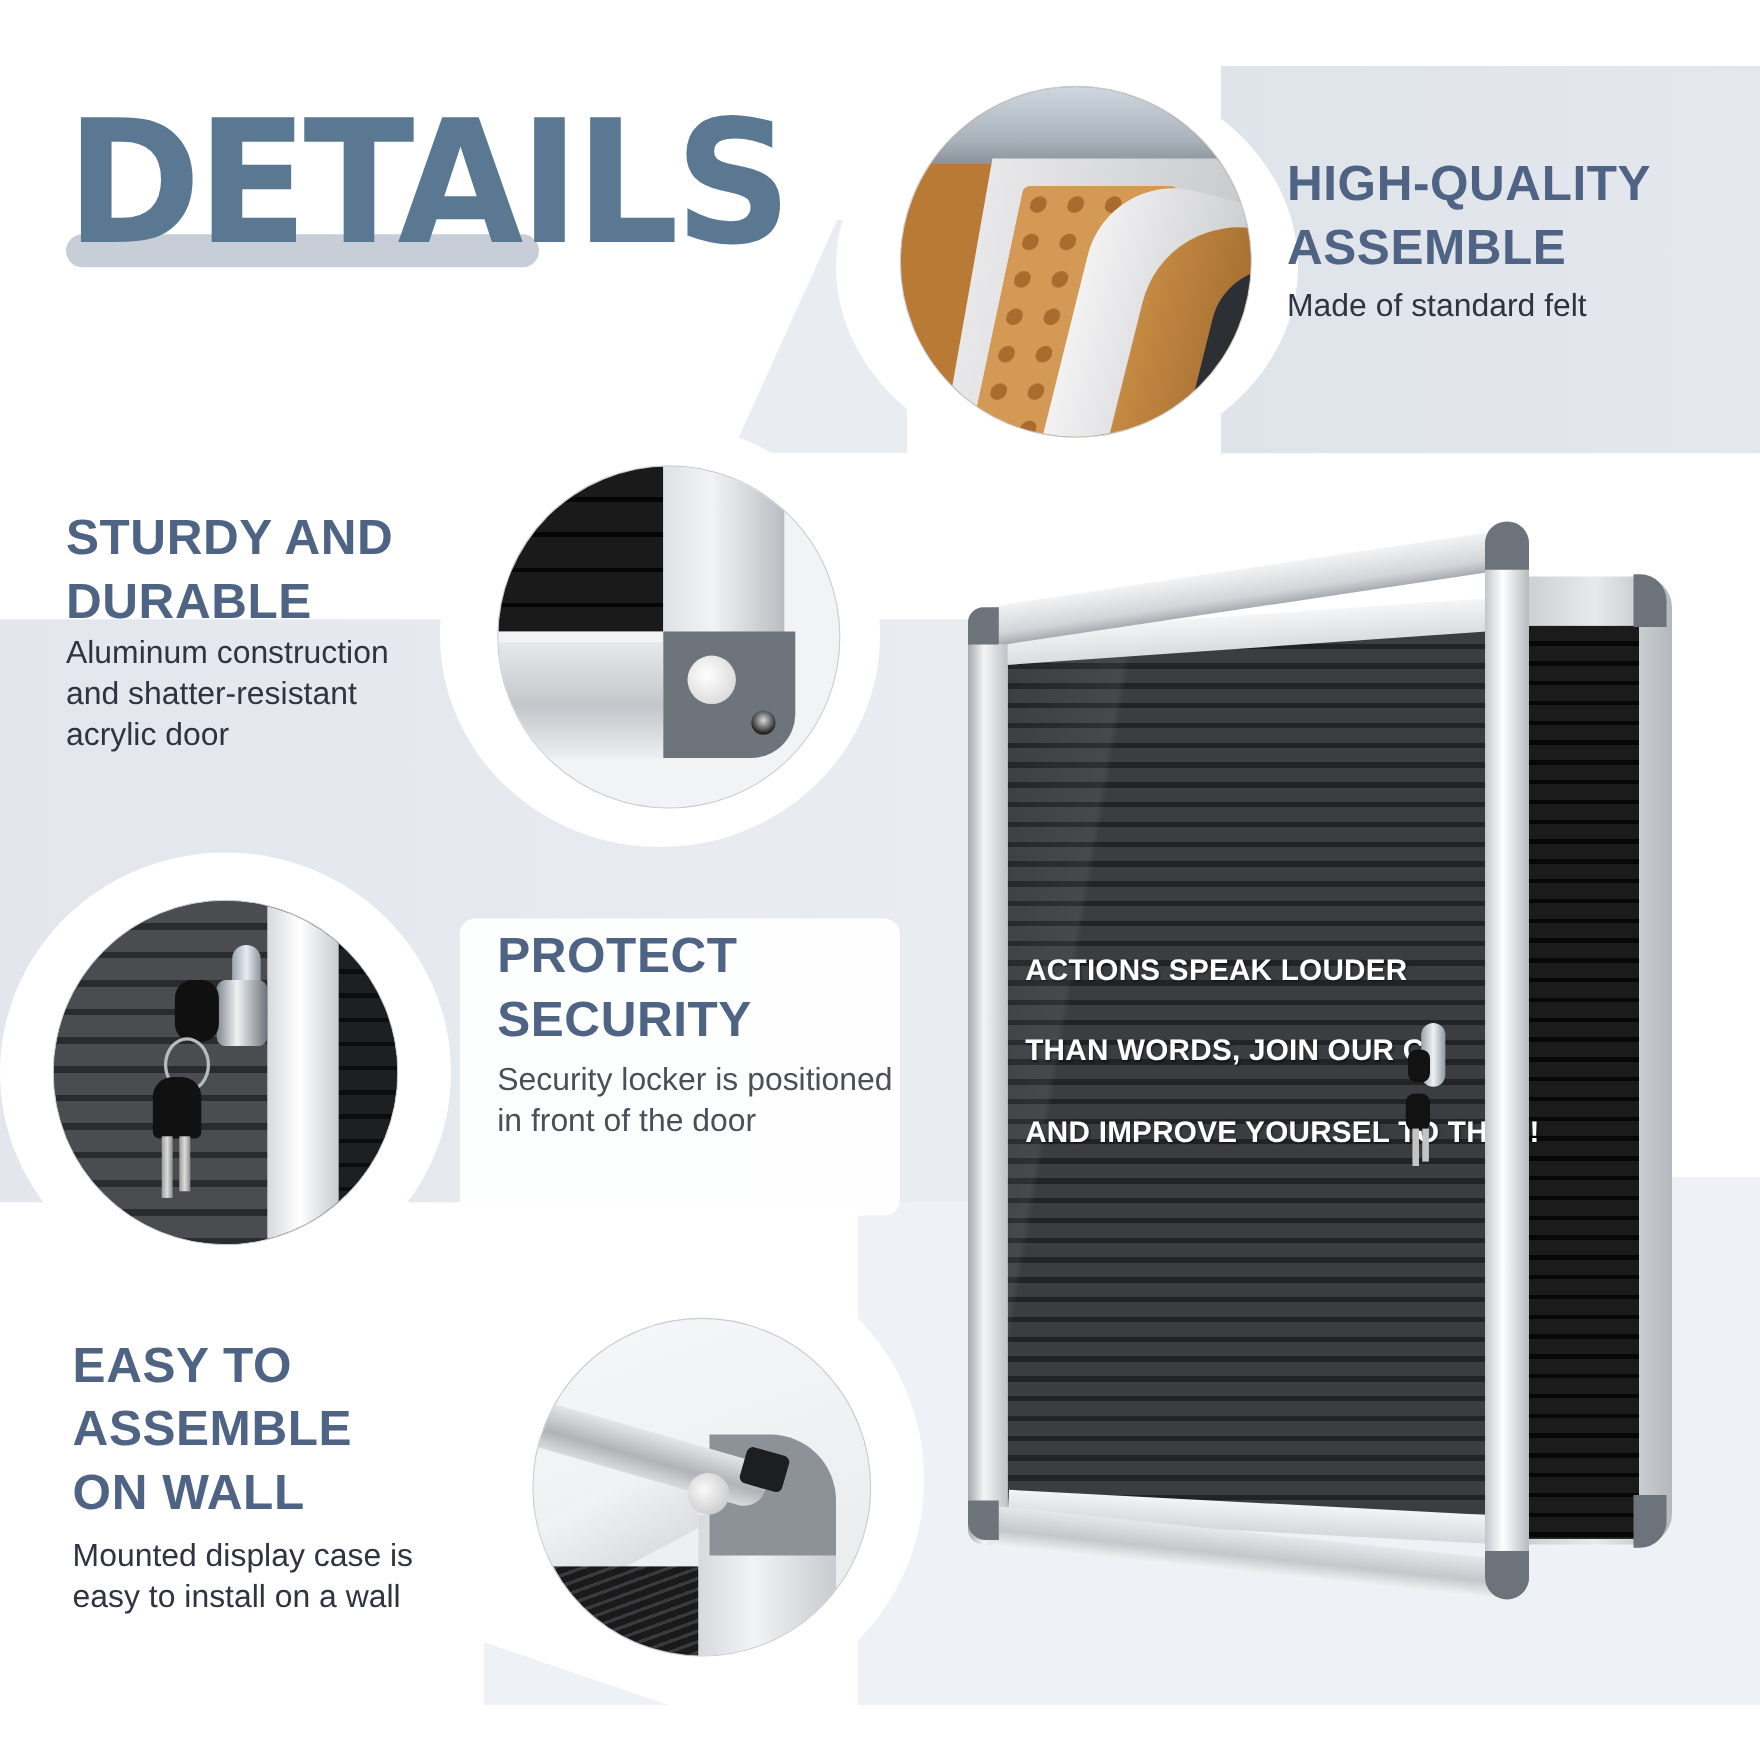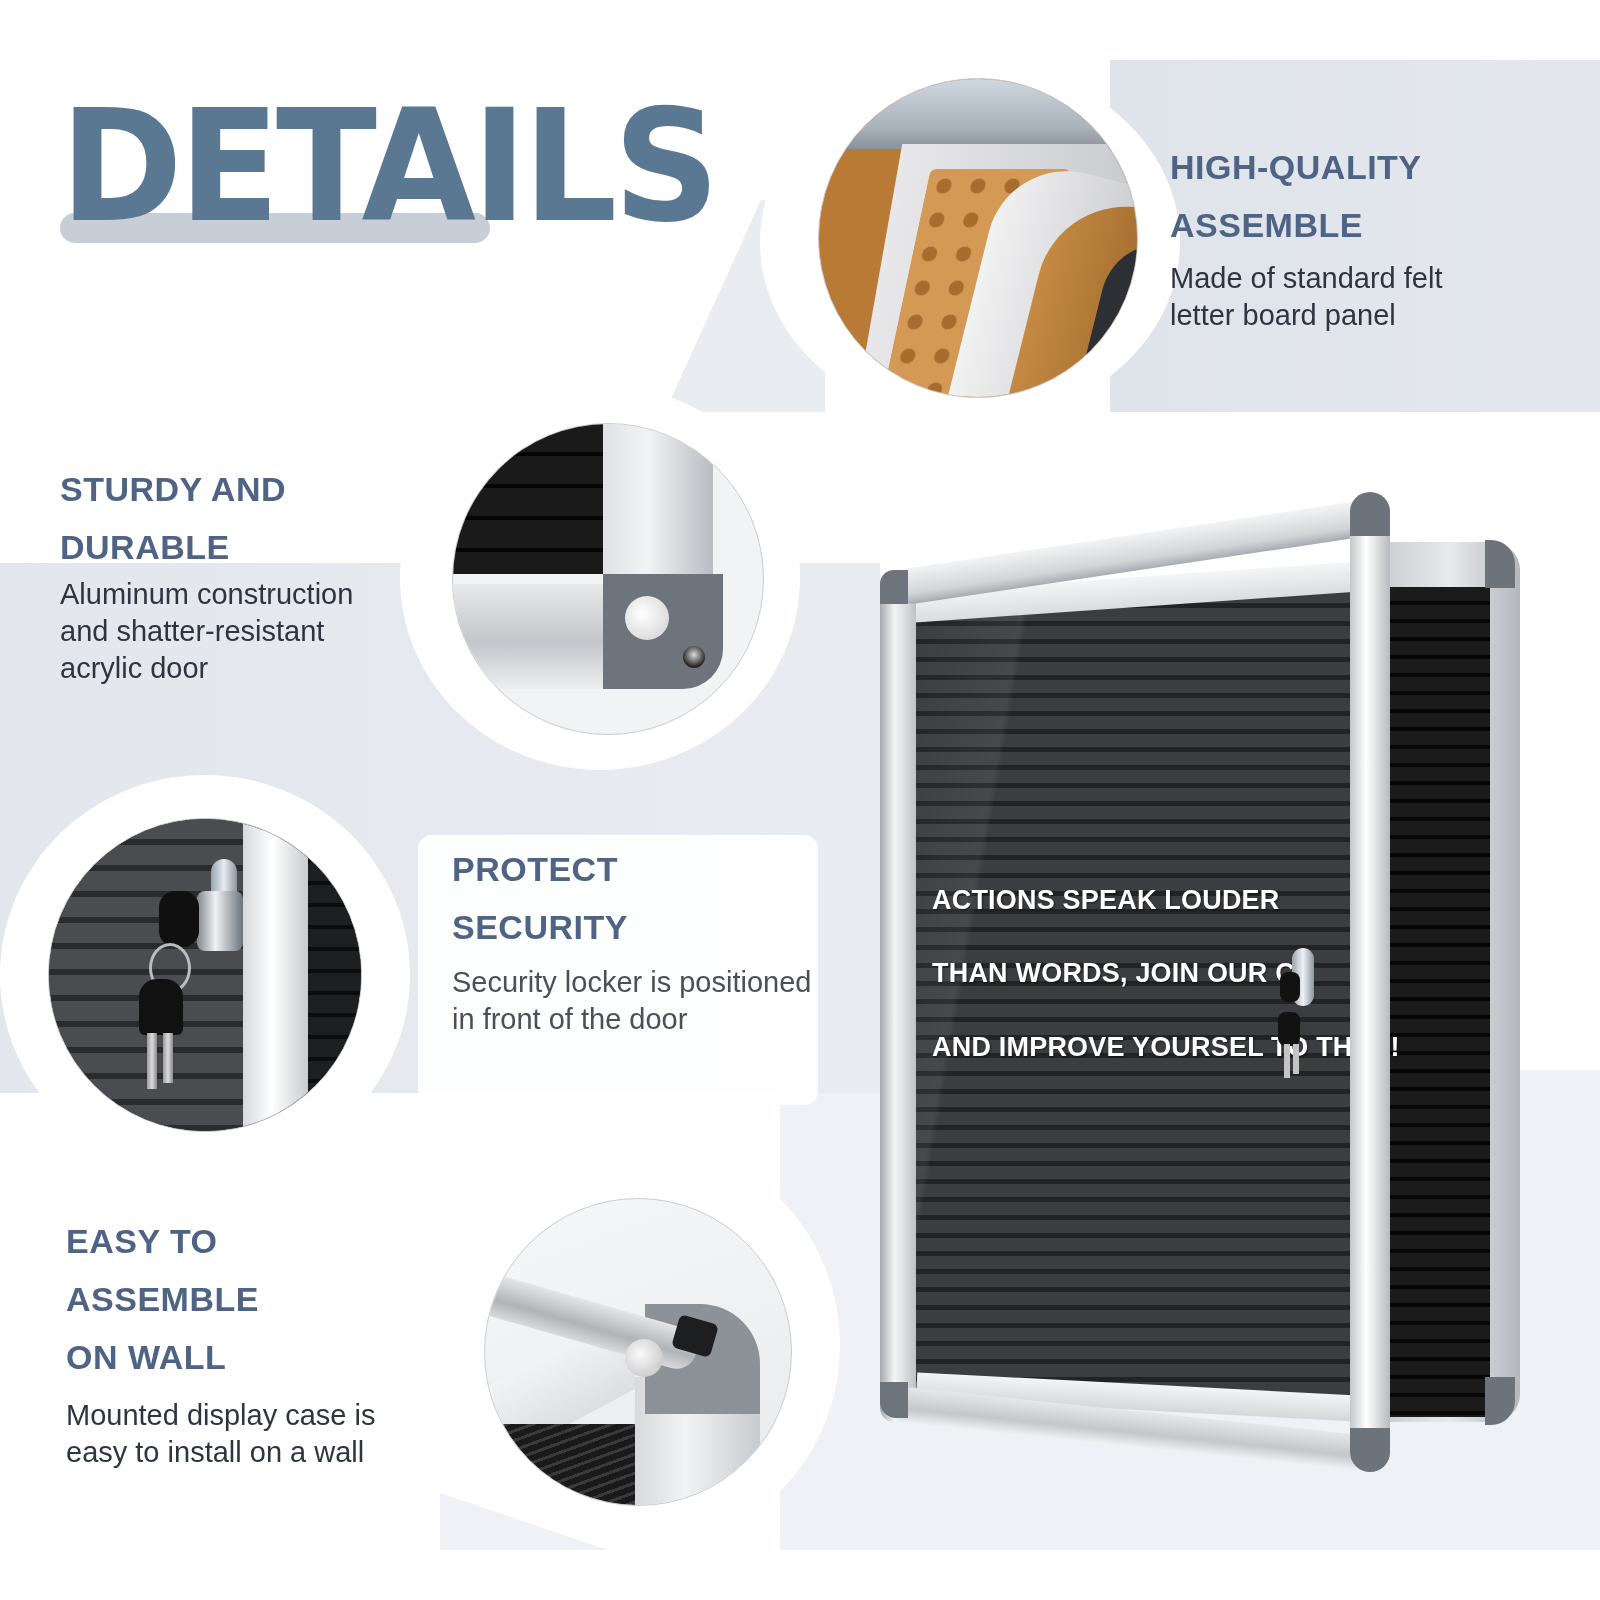--- a/index.html
+++ b/index.html
@@ -14,21 +14,21 @@
   .bg-bottom-tri { left:440px; top:1170px; width:420px; height:380px; background:#eef1f5; clip-path:polygon(0 85%,40% 100%,0 100%); }
 
   
   .ring { border-radius:50%; background:#ffffff; }
 
   
   .title { left:60px; top:92px; font-family:"DejaVu Sans", sans-serif; font-weight:bold; font-size:148px; letter-spacing:-4px; color:#5b7893; line-height:1; transform:scaleY(1.05); }
   .title-underline { left:60px; top:213px; width:430px; height:30px; background:#c7ced8; border-radius:15px; }
 
   
-  .f-head { color:#4f6385; font-weight:bold; font-size:34px; line-height:58px; letter-spacing:0.5px; }
+  .f-head { color:#4f6385; font-weight:bold; font-size:45px; line-height:58px; letter-spacing:0.5px; }
   .f-desc { color:#2e3440; font-size:29px; line-height:37px; }
 
   .feat-hq { left:1170px; top:138px; }
   .feat-sturdy { left:60px; top:460px; }
   .feat-protect { left:452px; top:840px; }
   .feat-easy { left:66px; top:1212px; }
   .protect-card { left:418px; top:835px; width:400px; height:270px; background:rgba(255,255,255,0.92); border-radius:14px; }
 
   
   .photo { border-radius:50%; overflow:hidden; border:1px solid #c8ccd2; }
@@ -73,21 +73,21 @@
   .p-hinge { left:484px; top:1198px; width:306px; height:306px; background:linear-gradient(160deg,#f6f7f8,#e9eaec); }
   .p-hinge .rod { position:absolute; left:-10px; top:70px; width:230px; height:42px; border-radius:20px; background:linear-gradient(180deg,#e4e5e7,#b0b3b7 60%,#d9dadc); transform:rotate(16deg); transform-origin:left center; }
   .p-hinge .rodend { position:absolute; left:190px; top:120px; width:40px; height:34px; background:#1d1e20; border-radius:6px; transform:rotate(16deg); }
   .p-hinge .bracket { position:absolute; left:160px; top:105px; width:115px; height:110px; background:#8d9298; border-radius:0 60px 0 0; }
   .p-hinge .pin { position:absolute; left:140px; top:140px; width:38px; height:38px; border-radius:50%; background:radial-gradient(circle at 40% 40%,#fafafa,#bdbdbd); }
   .p-hinge .post { position:absolute; left:150px; top:178px; width:125px; height:140px; background:linear-gradient(90deg,#d7d9dc,#f2f3f4 40%,#c8cbcf); }
   .p-hinge .glass { position:absolute; left:0; top:150px; width:150px; height:80px; background:linear-gradient(180deg,#f2f3f5,#dcdee1); transform:skewY(-28deg); }
   .p-hinge .felt { position:absolute; left:0; top:225px; width:150px; height:120px; background:repeating-linear-gradient(160deg,#1a1a1b 0 6px,#3a3a3c 6px 9px); }
 
   
-  .board { left:880px; top:492px; width:650px; height:1000px;text-align:center; }
+  .board { left:880px; top:474px; width:650px; height:1000px;text-align:center; }
   .back-frame { position:absolute; left:500px; top:50px; width:140px; height:880px; border-radius:0 28px 28px 0; background:linear-gradient(90deg,#c9ccd0,#e8e9eb 50%,#b4b8bd); }
   .back-felt { position:absolute; left:510px; top:95px; width:100px; height:830px; background:repeating-linear-gradient(180deg,#1b1b1c 0 14px,#070707 14px 18px); }
   .back-cap-top { position:absolute; left:605px; top:48px; width:30px; height:48px; background:#6d737a; border-radius:0 24px 0 0; }
   .back-cap-bot { position:absolute; left:605px; top:885px; width:30px; height:48px; background:#6d737a; border-radius:0 0 24px 0; }
   .front-felt { position:absolute; left:36px; top:98px; width:470px; height:805px;
      background:repeating-linear-gradient(180deg,#3c3d40 0 13px,#222325 13px 18px); }
   .front-glass { position:absolute; left:36px; top:98px; width:470px; height:805px; background:linear-gradient(100deg,rgba(255,255,255,0.0) 0%,rgba(255,255,255,0.06) 18%,rgba(255,255,255,0) 19%,rgba(255,255,255,0) 100%); }
   .frame-left { position:absolute; left:0; top:80px; width:36px; height:850px; background:linear-gradient(90deg,#a6aaaf,#f3f4f5 40%,#bfc2c6); border-radius:14px 0 0 14px; }
   .frame-top { position:absolute; left:10px; top:6px; width:490px; height:36px; background:linear-gradient(180deg,#f2f3f4,#d2d4d7 70%,#a7abb0); border-radius:18px; transform:rotate(-8.5deg); transform-origin:right center; }
   .frame-top-inner { position:absolute; left:30px; top:68px; width:470px; height:30px; background:linear-gradient(180deg,#f4f5f6,#dadcdf); transform:rotate(-4deg); transform-origin:right center; }
@@ -130,21 +130,20 @@
   <div class="sheet1"></div>
   <div class="honey"></div>
   <div class="sheet2"></div>
   <div class="sheet3"></div>
   <div class="dark"></div>
 </div>
 <div class="abs feat-hq">
   <div class="f-head">HIGH-QUALITY</div>
   <div class="f-head">ASSEMBLE</div>
   <div class="f-desc" style="margin-top:6px;">Made of standard felt</div>
-  <div class="f-desc">letter board panel</div>
 </div>
 
 <div class="abs feat-sturdy">
   <div class="f-head">STURDY AND</div>
   <div class="f-head">DURABLE</div>
   <div class="f-desc">Aluminum construction</div>
   <div class="f-desc">and shatter-resistant</div>
   <div class="f-desc">acrylic door</div>
 </div>
 <div class="abs photo p-corner">

